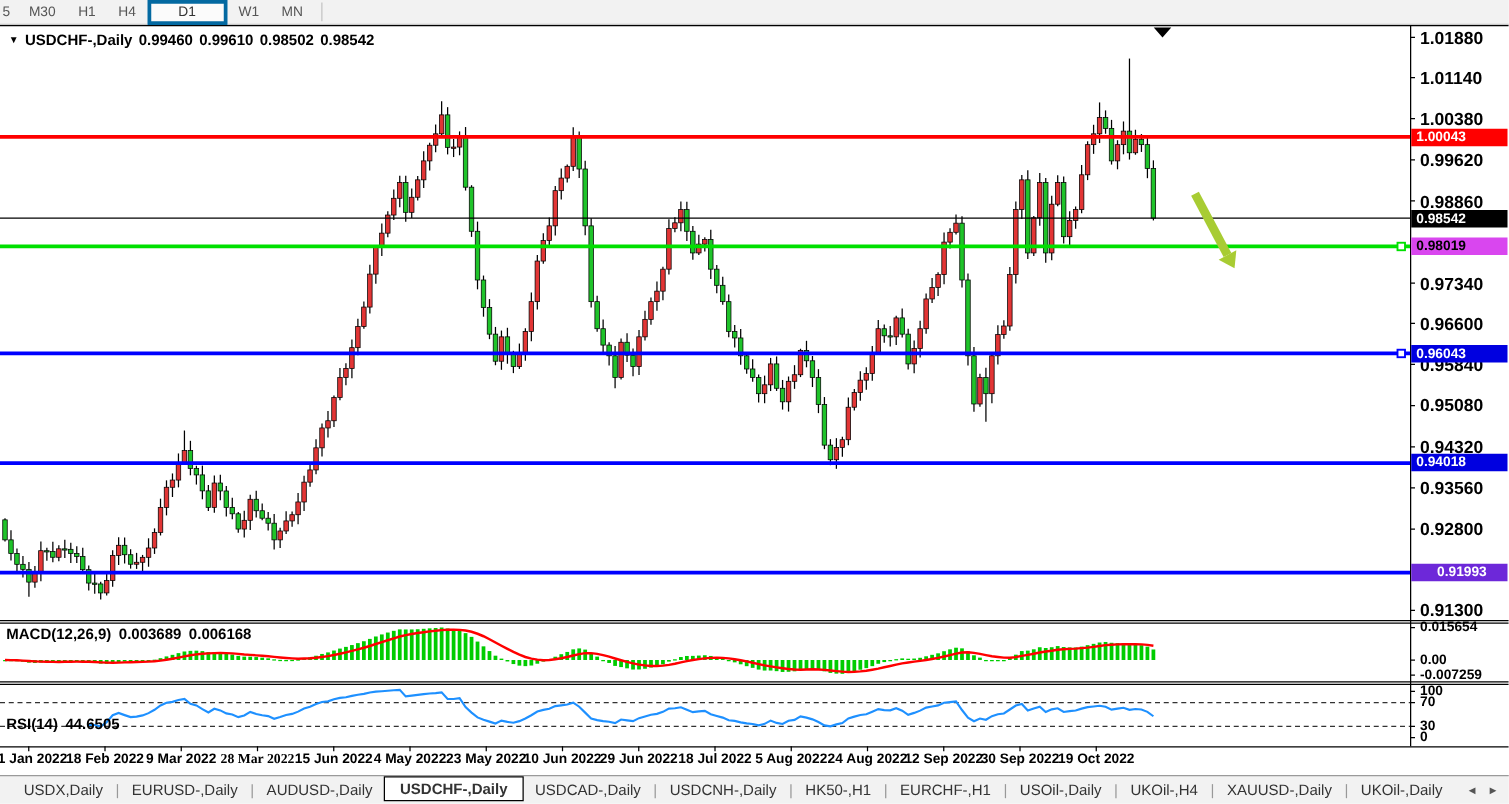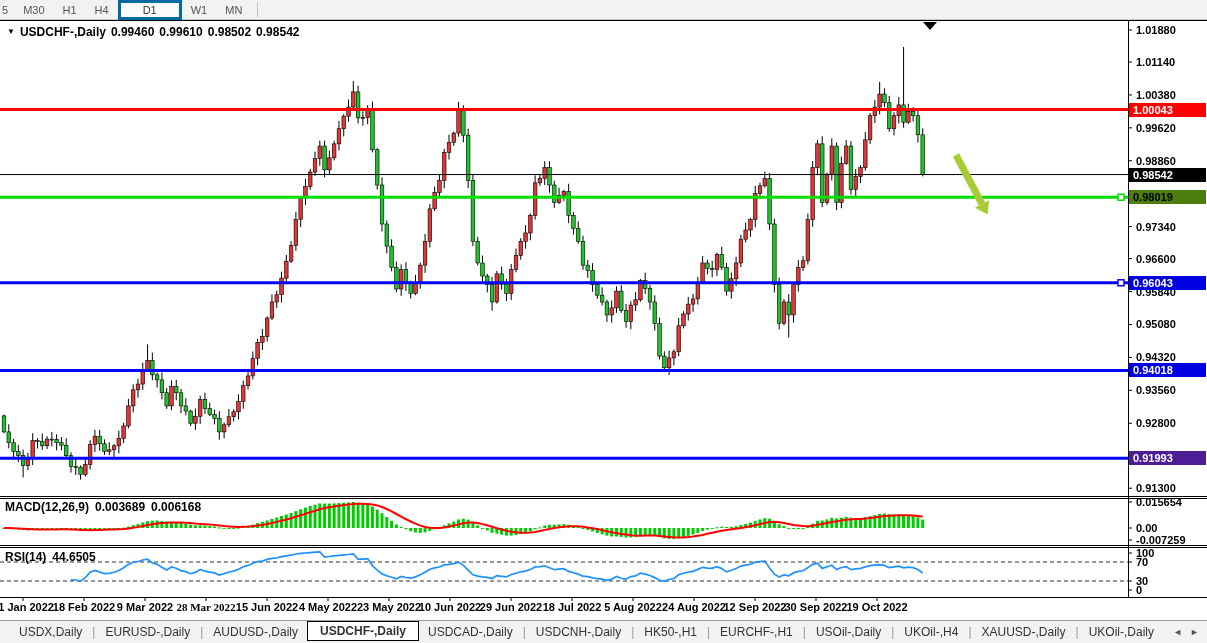--- a/index.html
+++ b/index.html
@@ -9,21 +9,21 @@
   #overlays{position:absolute;left:0;top:0;width:1207px;height:643px;z-index:2;pointer-events:none;}
   .toolbar{position:absolute;left:0;top:0;width:1207px;height:19px;background:#f2f2f2;
            border-bottom:1px solid #c8c8c8;display:flex;align-items:center;z-index:3;}
   .tfbtn{font-size:11px;color:#555;padding:1px 9px;cursor:default;white-space:nowrap;}
   .tfbtn.cut{padding:1px 6px 1px 2px;}
   .tfbtn.active{background:#fbfbfb;border:3px solid #0369a1;padding:1px 22px;color:#333;}
   .tbsep{width:1px;height:15px;background:#c4c4c4;margin-left:6px;}
   .chart-title{position:absolute;left:7px;top:25px;font-size:12px;font-weight:bold;color:#000;
                display:flex;gap:5px;align-items:center;}
   .chart-title .tri{font-size:8px;position:relative;top:-1px;pointer-events:auto;}
-  .ylab{position:absolute;left:1136px;font-size:11px;font-weight:bold;color:#000;line-height:14px;height:14px;}
+  .ylab{position:absolute;left:1136px;font-size:14px;font-weight:bold;color:#000;line-height:14px;height:14px;}
   .badge{position:absolute;left:1129px;width:77px;height:14px;font-size:11px;font-weight:bold;
          line-height:14px;padding-left:4px;box-sizing:border-box;}
   .scalelab{position:absolute;left:1136px;font-size:11px;font-weight:bold;color:#000;line-height:12px;}
   .datelab{position:absolute;top:601px;width:76px;margin-left:-38px;text-align:center;
            font-size:11px;font-weight:bold;color:#000;white-space:nowrap;}
   .indlabel{position:absolute;font-size:12px;font-weight:bold;color:#000;display:flex;gap:6px;}
   .tabbar{position:absolute;left:0;top:620px;width:1207px;height:23px;background:#f2f2f2;
           border-top:1px solid #9a9a9a;display:flex;align-items:center;font-size:12px;color:#333;z-index:3;
           box-sizing:border-box;}
   .tab{padding:2px 9px;white-space:nowrap;cursor:default;}
@@ -697,21 +697,21 @@
     <span>0.99610</span>
     <span>0.98502</span>
     <span>0.98542</span>
   </div>
 
   <div class="indlabel" style="left:5px;top:500px;">
     <span>MACD(12,26,9)</span>
     <span>0.003689</span>
     <span>0.006168</span>
   </div>
-  <div class="indlabel" style="left:5px;top:550px;">
+  <div class="indlabel" style="left:5px;top:572px;">
     <span>RSI(14)</span>
     <span>44.6505</span>
   </div>
 
   <div id="ylabels">
       <div class="ylab" style="top: 22.9618px;">1.01880</div>
       <div class="ylab" style="top: 55.0127px;">1.01140</div>
       <div class="ylab" style="top: 87.9299px;">1.00380</div>
       <div class="ylab" style="top: 120.847px;">0.99620</div>
       <div class="ylab" style="top: 153.764px;">0.98860</div>
@@ -720,24 +720,24 @@
       <div class="ylab" style="top: 284.567px;">0.95840</div>
       <div class="ylab" style="top: 317.484px;">0.95080</div>
       <div class="ylab" style="top: 350.401px;">0.94320</div>
       <div class="ylab" style="top: 383.318px;">0.93560</div>
       <div class="ylab" style="top: 416.236px;">0.92800</div>
       <div class="ylab" style="top: 481.204px;">0.91300</div>
     </div>
   <div id="badges">
       <div class="badge" style="top: 102.526px; background: rgb(255, 0, 0); color: rgb(255, 255, 255);">1.00043</div>
       <div class="badge" style="top: 167.538px; background: rgb(0, 0, 0); color: rgb(255, 255, 255);">0.98542</div>
-      <div class="badge" style="top: 190.19px; background: #4d7c0f; color: rgb(0, 0, 0);">0.98019</div>
+      <div class="badge" style="top: 190.19px; background: #d946ef; color: rgb(0, 0, 0);">0.98019</div>
       <div class="badge" style="top: 275.775px; background: rgb(0, 0, 224); color: rgb(255, 255, 255);">0.96043</div>
       <div class="badge" style="top: 363.482px; background: rgb(0, 0, 224); color: rgb(255, 255, 255);">0.94018</div>
-      <div class="badge" style="top: 451.189px; background: #4c1d95; color: rgb(255, 255, 255);">0.91993</div>
+      <div class="badge" style="top: 451.189px; background: #6d28d9; color: rgb(255, 255, 255); text-align: center;">0.91993</div>
     </div>
   <div id="macdscale">
       <div class="scalelab" style="top: 496px;">0.015654</div>
       <div class="scalelab" style="top: 522px;">0.00</div>
       <div class="scalelab" style="top: 534.057px;">-0.007259</div>
     </div>
   <div id="rsiscale">
       <div class="scalelab" style="top: 547px;">100</div>
       <div class="scalelab" style="top: 556px;">70</div>
       <div class="scalelab" style="top: 575px;">30</div>

